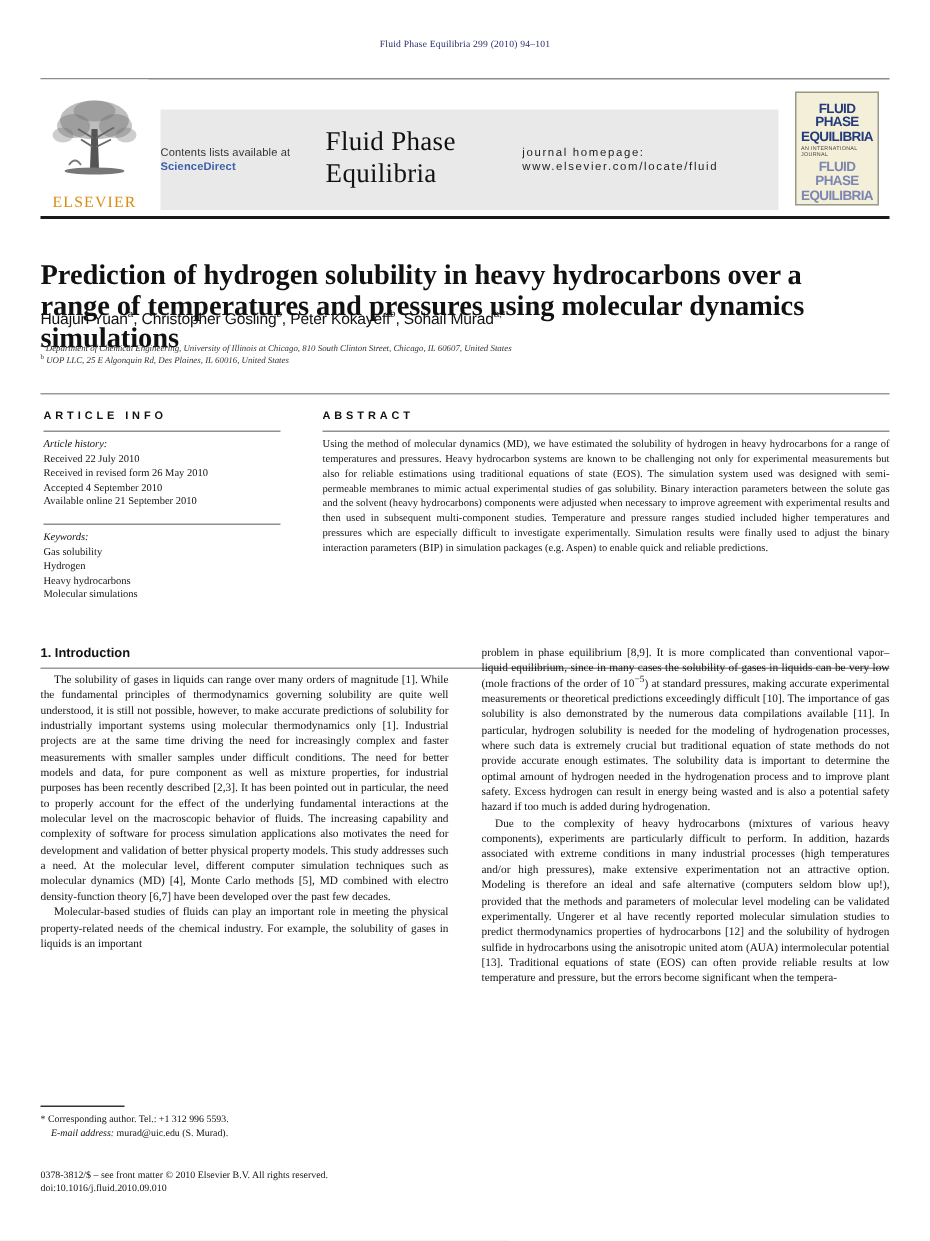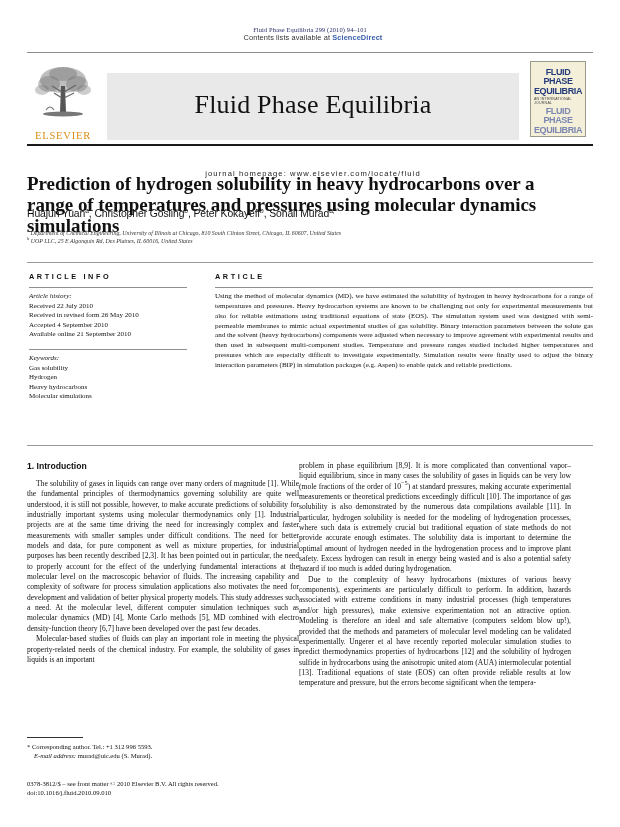--- a/index.html
+++ b/index.html
@@ -57,40 +57,39 @@
     font-size: 10.5px;
     letter-spacing: 0.8px;
     color: #d98c12;
     margin-top: 7px;
     line-height: 1;
   }
   .center-band {
     flex: 1 1 auto;
     background: #e9e9e9;
     display: flex;
-    flex-direction: column;
+    flex-direction: row;
     align-items: center;
     justify-content: center;
     margin: 20px 4px 4px 8px;
     padding: 4px 0 6px;
-    gap: 38px;
   }
   .contents-line {
     font-family: "Liberation Sans", sans-serif;
     font-size: 7.4px;
     color: #333;
     letter-spacing: 0.1px;
   }
   .contents-line .sd {
     color: #3a5fa8;
     font-weight: bold;
   }
   .journal-title {
     font-family: "Liberation Serif", serif;
-    font-size: 26px;
+    font-size: 18px;
     color: #111;
     margin: 10px 0 11px;
     letter-spacing: 0.2px;
   }
   .homepage-line {
     font-family: "Liberation Sans", sans-serif;
     font-size: 7.6px;
     color: #222;
     letter-spacing: 1.1px;
   }
@@ -220,21 +219,21 @@
     margin-top: 2px;
     color: #111;
   }
 
   
   .body-cols {
     position: absolute;
     top: 430px; left: 27px; right: 27px;
     height: 330px;
     display: flex;
-    margin-top: 31px;
+    gap: 22px;
   }
   .bcol { width: 272px; flex: 0 0 272px; position: relative; }
   .h2 {
     font-family: "Liberation Sans", sans-serif;
     font-size: 8.6px;
     font-weight: bold;
     color: #111;
     margin: 0 0 8px 0;
   }
   .para {
@@ -350,21 +349,21 @@
       <div class="info-block">
         <div class="it">Keywords:</div>
         <div>Gas solubility</div>
         <div>Hydrogen</div>
         <div>Heavy hydrocarbons</div>
         <div>Molecular simulations</div>
       </div>
     </div>
 
     <div class="col-abstract">
-      <div class="sec-head">ARTICLE</div>
+      <div class="sec-head">ABSTRACT</div>
       <div class="rule"></div>
       <div class="abstract-text">Using the method of molecular dynamics (MD), we have estimated the solubility of hydrogen in heavy hydrocarbons for a range of temperatures and pressures. Heavy hydrocarbon systems are known to be challenging not only for experimental measurements but also for reliable estimations using traditional equations of state (EOS). The simulation system used was designed with semi-permeable membranes to mimic actual experimental studies of gas solubility. Binary interaction parameters between the solute gas and the solvent (heavy hydrocarbons) components were adjusted when necessary to improve agreement with experimental results and then used in subsequent multi-component studies. Temperature and pressure ranges studied included higher temperatures and pressures which are especially difficult to investigate experimentally. Simulation results were finally used to adjust the binary interaction parameters (BIP) in simulation packages (e.g. Aspen) to enable quick and reliable predictions.</div>
     </div>
   </div>
 
   <div class="body-cols">
     <div class="bcol">
       <div class="h2">1. Introduction</div>
       <p class="para">The solubility of gases in liquids can range over many orders of magnitude [1]. While the fundamental principles of thermodynamics governing solubility are quite well understood, it is still not possible, however, to make accurate predictions of solubility for industrially important systems using molecular thermodynamics only [1]. Industrial projects are at the same time driving the need for increasingly complex and faster measurements with smaller samples under difficult conditions. The need for better models and data, for pure component as well as mixture properties, for industrial purposes has been recently described [2,3]. It has been pointed out in particular, the need to properly account for the effect of the underlying fundamental interactions at the molecular level on the macroscopic behavior of fluids. The increasing capability and complexity of software for process simulation applications also motivates the need for development and validation of better physical property models. This study addresses such a need. At the molecular level, different computer simulation techniques such as molecular dynamics (MD) [4], Monte Carlo methods [5], MD combined with electro density-function theory [6,7] have been developed over the past few decades.</p>
       <p class="para">Molecular-based studies of fluids can play an important role in meeting the physical property-related needs of the chemical industry. For example, the solubility of gases in liquids is an important</p>

